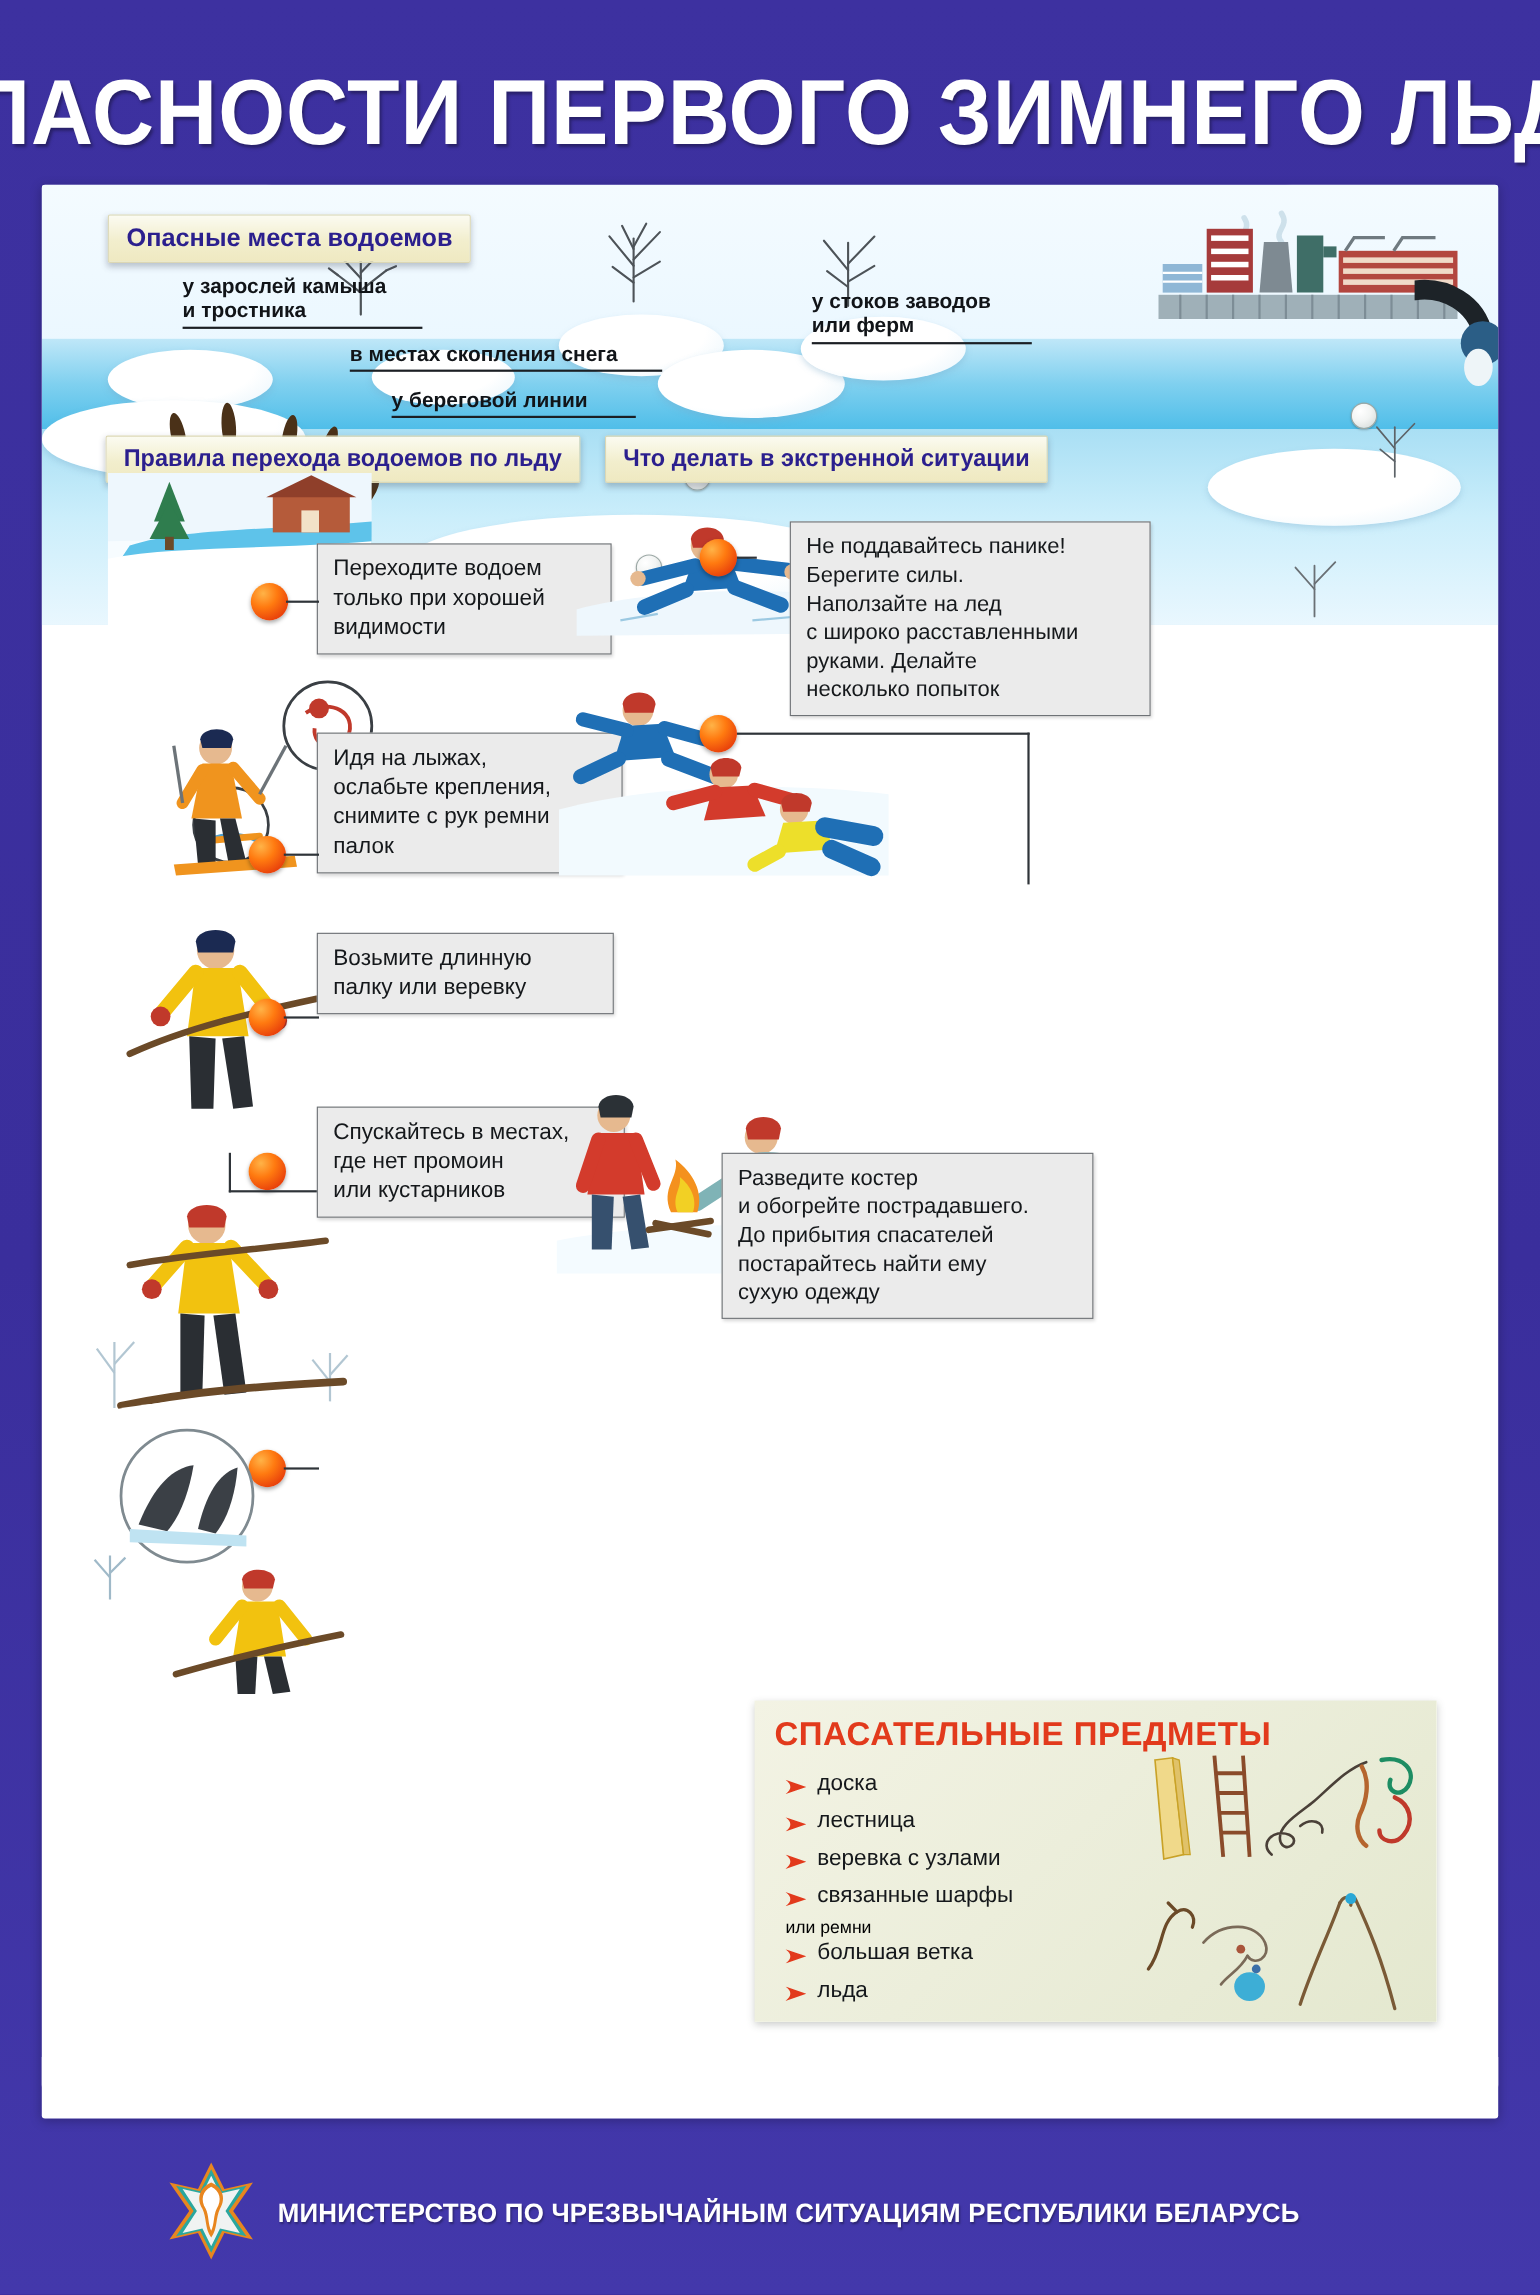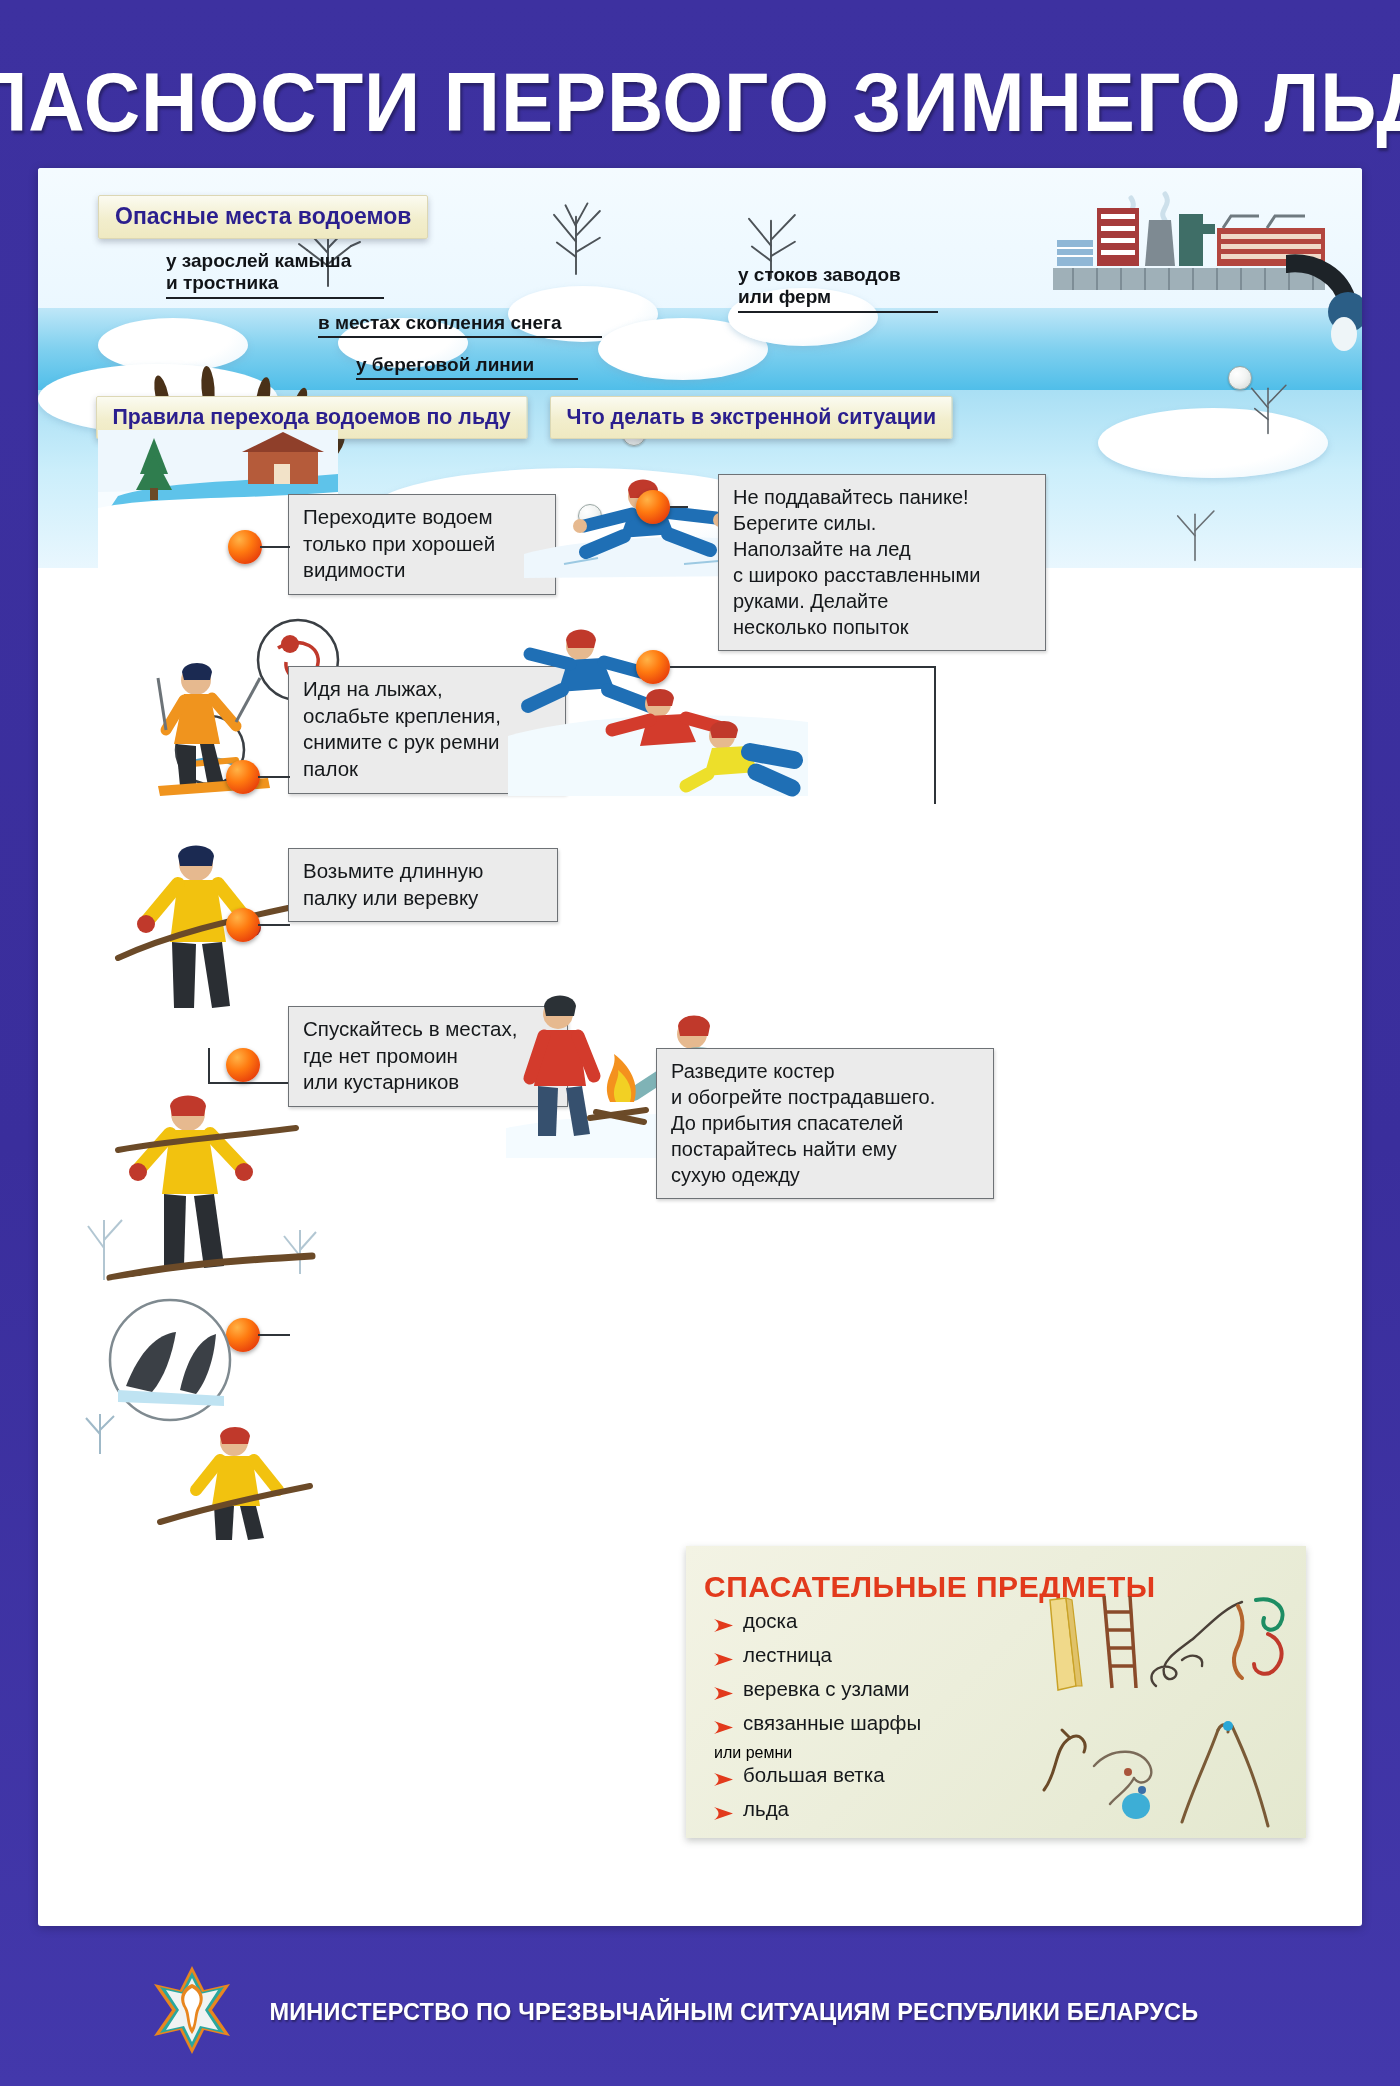--- a/index.html
+++ b/index.html
@@ -84,32 +84,32 @@
     background:radial-gradient(circle at 33% 28%,#ffb347 0%,#ff7a10 38%,#e8400b 78%,#b02806 100%);
     box-shadow:0 2px 4px rgba(0,0,0,.35);}
 
   
   .rescue{
     position:absolute;left:648px;top:1378px;width:620px;height:292px;
     background:linear-gradient(135deg,#f3f3e4 0%,#eceedb 45%,#e4e8cf 100%);
     box-shadow:0 3px 7px rgba(60,70,60,.28);overflow:hidden;
   }
   .rescue h2{
-    margin:0;padding:24px 0 6px 18px;color:#e23a1c;font-weight:700;font-size:30px;
+    margin:0;padding:14px 0 6px 18px;color:#e23a1c;font-weight:700;font-size:30px;
     letter-spacing:.5px;font-family:"Liberation Sans Narrow","Liberation Sans",sans-serif;
   }
   .ritems{position:absolute;left:28px;top:62px;width:330px;}
   .ritem{display:flex;align-items:flex-start;gap:9px;margin-bottom:5px;
     font-size:20.5px;color:#15181b;line-height:1.22;}
   .ritem .bullet{flex:0 0 auto;margin-top:4px;}
   .rimgs{position:absolute;right:6px;top:44px;width:268px;height:244px;}
 
   
   .footer{position:absolute;left:0;bottom:0;width:1400px;height:160px;}
-  .footer-inner{position:absolute;left:150px;top:38px;display:flex;align-items:center;gap:26px;}
+  .footer-inner{position:absolute;left:150px;top:38px;display:flex;align-items:center;gap:9px;}
   .mchs-text{
     color:#ffffff;font-weight:700;font-size:24px;letter-spacing:.2px;
     font-family:"Liberation Sans Narrow","Liberation Sans",sans-serif;
     transform:scaleX(.98);text-shadow:1px 2px 2px rgba(0,0,0,.35);
   }
   .arc{position:absolute;left:38px;bottom:146px;width:1324px;height:70px;
     background:radial-gradient(ellipse 110% 100% at 50% 0%,#ffffff 0%,#ffffff 58%,rgba(255,255,255,0) 60%);}
 
   
   .fig{position:absolute;}

